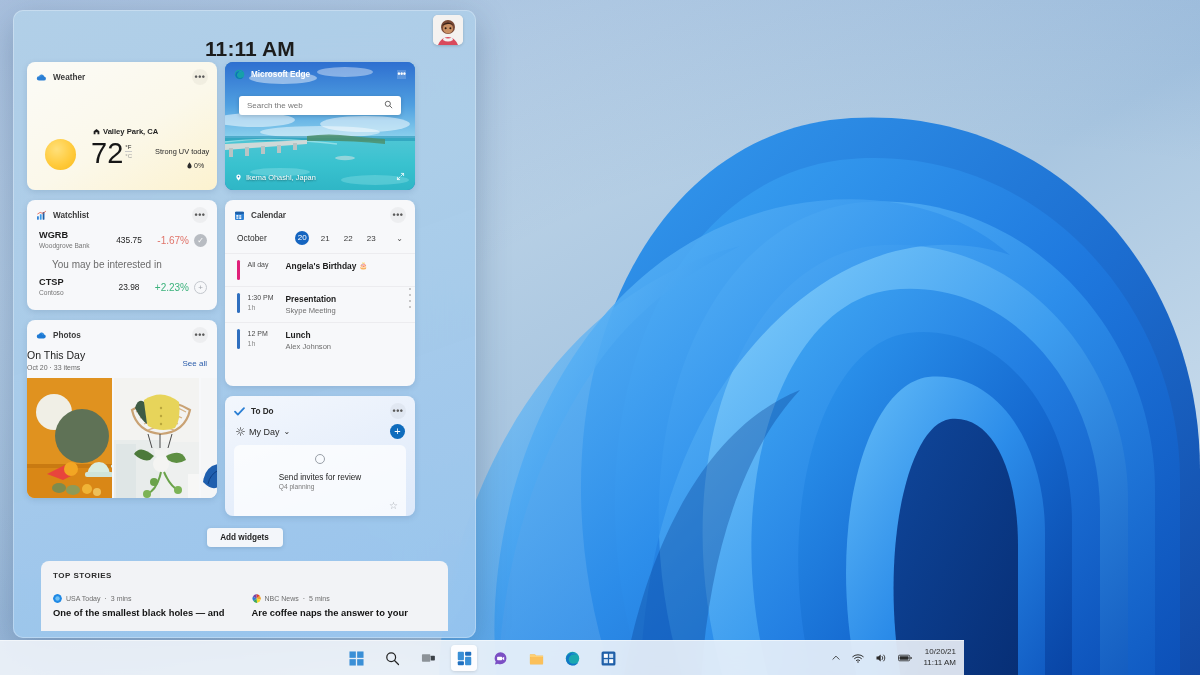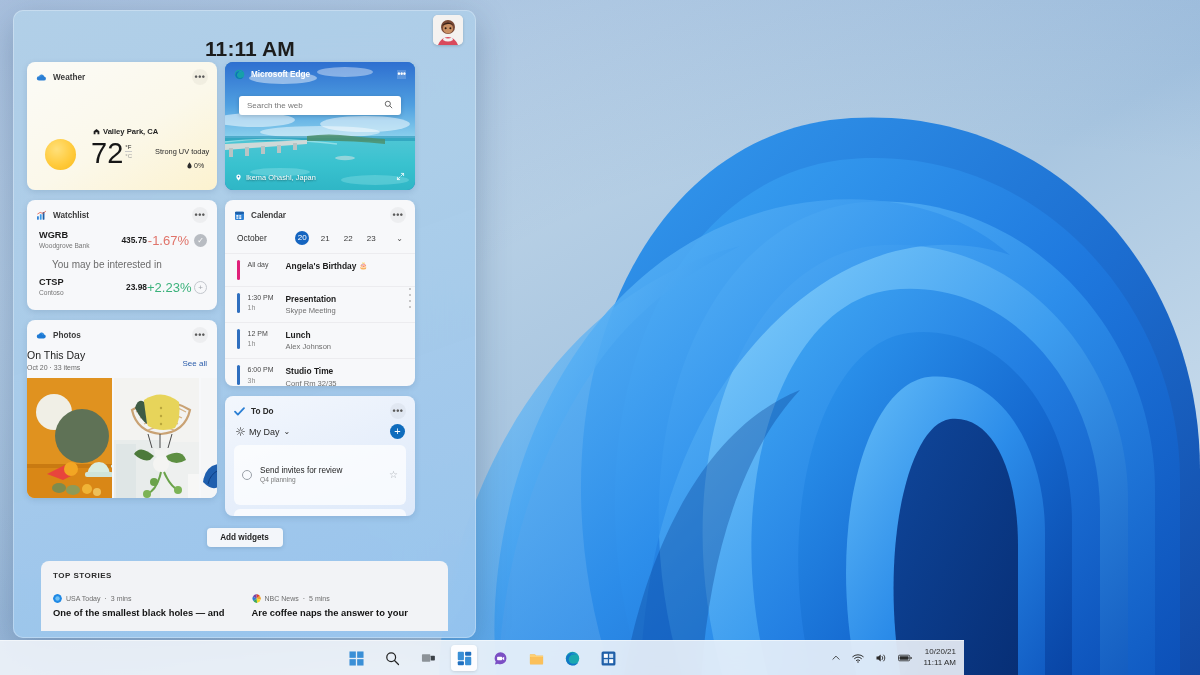--- a/index.html
+++ b/index.html
@@ -111,22 +111,22 @@
   }
 
   
   #watchlist-card { height: 110px; }
   .stock-row {
     display: flex; align-items: center; padding: 3px 10px 3px 12px;
   }
   .stock-names { flex: 1; }
   .stock-sym { font-size: 9.2px; font-weight: 600; color: #1c1c1c; line-height: 1.25; }
   .stock-co { font-size: 6.6px; color: #777; line-height: 1.3; }
-  .stock-price { font-size: 8.4px; font-weight: 700; color: #1c1c1c; width: 36px; text-align: right; }
-  .stock-chg { font-size: 13px; width: 42px; text-align: right; font-weight: 500; }
+  .stock-price { font-size: 8.4px; font-weight: 400; color: #1c1c1c; width: 36px; text-align: center; }
+  .stock-chg { font-size: 10px; width: 42px; text-align: right; font-weight: 500; }
   .chg-down { color: #e0746a; }
   .chg-up { color: #3bb27b; }
   .stock-btn {
     width: 13px; height: 13px; border-radius: 50%; margin-left: 5px;
     display: flex; align-items: center; justify-content: center;
     font-size: 8px; color: #fff; background: #b8bcc2;
   }
   .stock-btn.add { background: transparent; color: #a0a4ab; border: 1px solid #c3c7cd; font-size: 8px; }
   #wl-interested { font-size: 10px; color: #6c6c6c; padding: 6px 12px 4px 25px; }
 
@@ -210,22 +210,22 @@
     display: flex; align-items: center; padding: 1px 10px 6px 11px;
   }
   #todo-listname { font-size: 9px; color: #2b2b2b; display: flex; align-items: center; gap: 4px; }
   #todo-add {
     margin-left: auto; width: 15px; height: 15px; border-radius: 50%;
     background: #0f6cbd; color: #fff; font-size: 11px; line-height: 14px;
     text-align: center; font-weight: 300;
   }
   .task {
     display: flex; align-items: center; gap: 8px;
-    margin: 0 9px 4px 9px; padding: 20px 8px;
-    background: rgba(255,255,255,0.72); border-radius: 6px;
+    margin: 0 9px 4px 9px; padding: 9px 8px;
+    background: rgba(255,255,255,0.72); border-radius: 6px; flex-direction: column;
   }
   .task-circle {
     width: 10px; height: 10px; border-radius: 50%;
     border: 1px solid #9aa0a8; flex: none;
   }
   .task-txt .tt1 { font-size: 8.2px; color: #1c1c1c; line-height: 1.35; }
   .task-txt .tt2 { font-size: 6.6px; color: #7b7b7b; line-height: 1.35; }
   .task-star { margin-left: auto; color: #a9aeb5; font-size: 10px; }
 
   
@@ -633,31 +633,20 @@
               <div class="evt-time">
                 <div class="t1">12 PM</div>
                 <div class="t2">1h</div>
               </div>
               <div class="evt-main">
                 <div class="e1">Lunch</div>
                 <div class="e2">Alex  Johnson</div>
               </div>
             </div>
 
-            <div class="evt">
-              <div class="evt-bar" style="background:#2f6fbf"></div>
-              <div class="evt-time">
-                <div class="t1">6:00 PM</div>
-                <div class="t2">3h</div>
-              </div>
-              <div class="evt-main">
-                <div class="e1">Studio Time</div>
-                <div class="e2">Conf Rm 32/35</div>
-              </div>
-            </div>
 
             <div id="cal-scroll">
               <i></i>
                 <i></i>
                 <i></i>
                 <i></i>
             </div>
           </div>
 
           <div class="card" id="todo-card">

